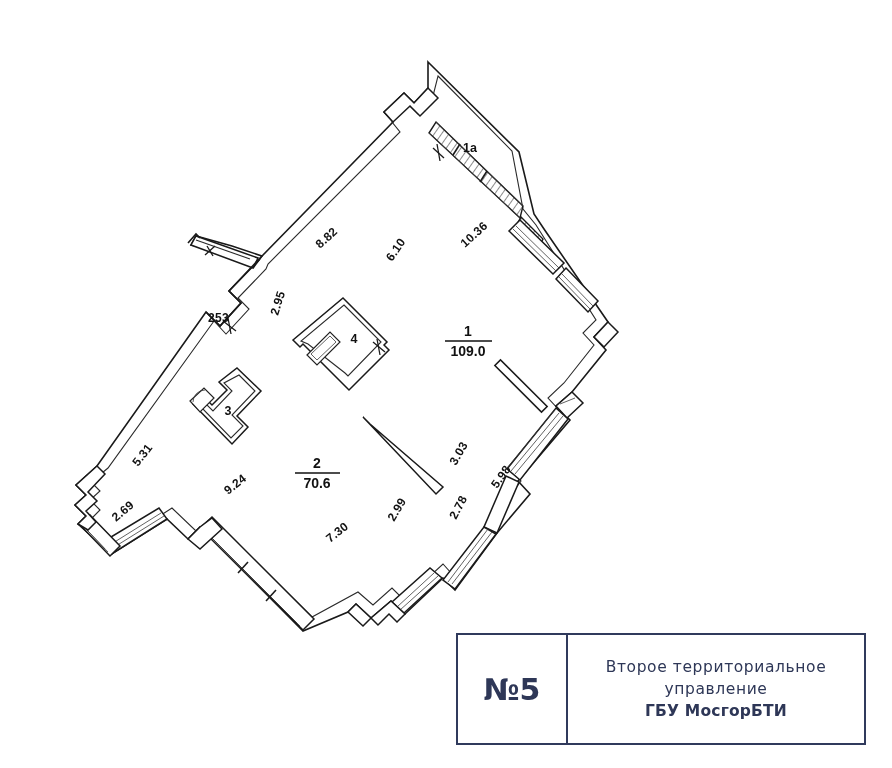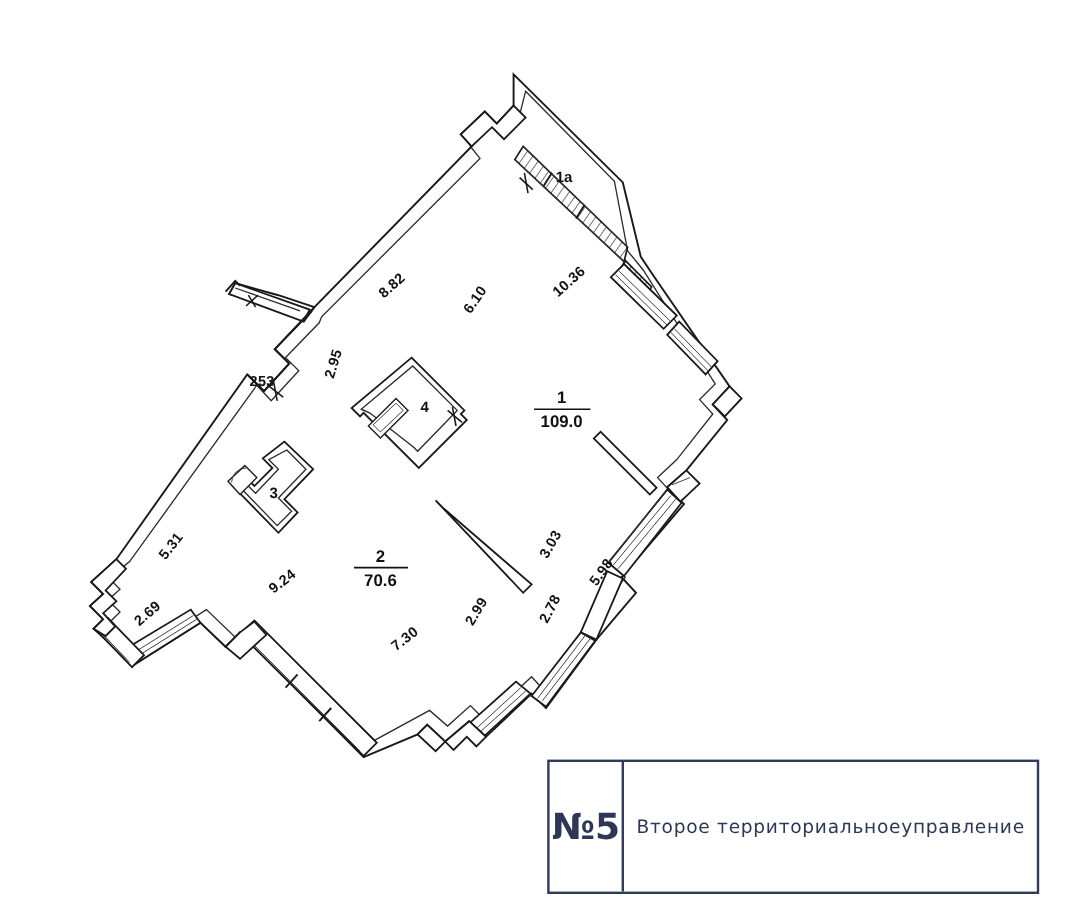--- a/index.html
+++ b/index.html
@@ -137,21 +137,21 @@
   #stamp-number-cell .num {
     font-family: "DejaVu Sans", sans-serif;
     font-size: 30px;
     font-weight: bold;
     color: #2e3757;
     letter-spacing: 0px;
   }
   #stamp-text-cell {
     flex: 1;
     display: flex;
-    flex-direction: row;
+    flex-direction: column;
     align-items: center;
     justify-content: center;
     box-sizing: border-box;
     padding: 4px 10px;
   }
   #stamp-text-cell .line {
     font-family: "DejaVu Sans", sans-serif;
     font-size: 15.5px;
     color: #2e3757;
     line-height: 1.42;
@@ -516,16 +516,17 @@
 
   </svg>
 
   <div id="stamp">
     <div id="stamp-number-cell">
       <span class="num">№5</span>
     </div>
     <div id="stamp-text-cell">
       <div class="line">Второе территориальное</div>
       <div class="line">управление</div>
+      <div class="line bold">ГБУ МосгорБТИ</div>
     </div>
   </div>
 
 </div>
 
 </body></html>

